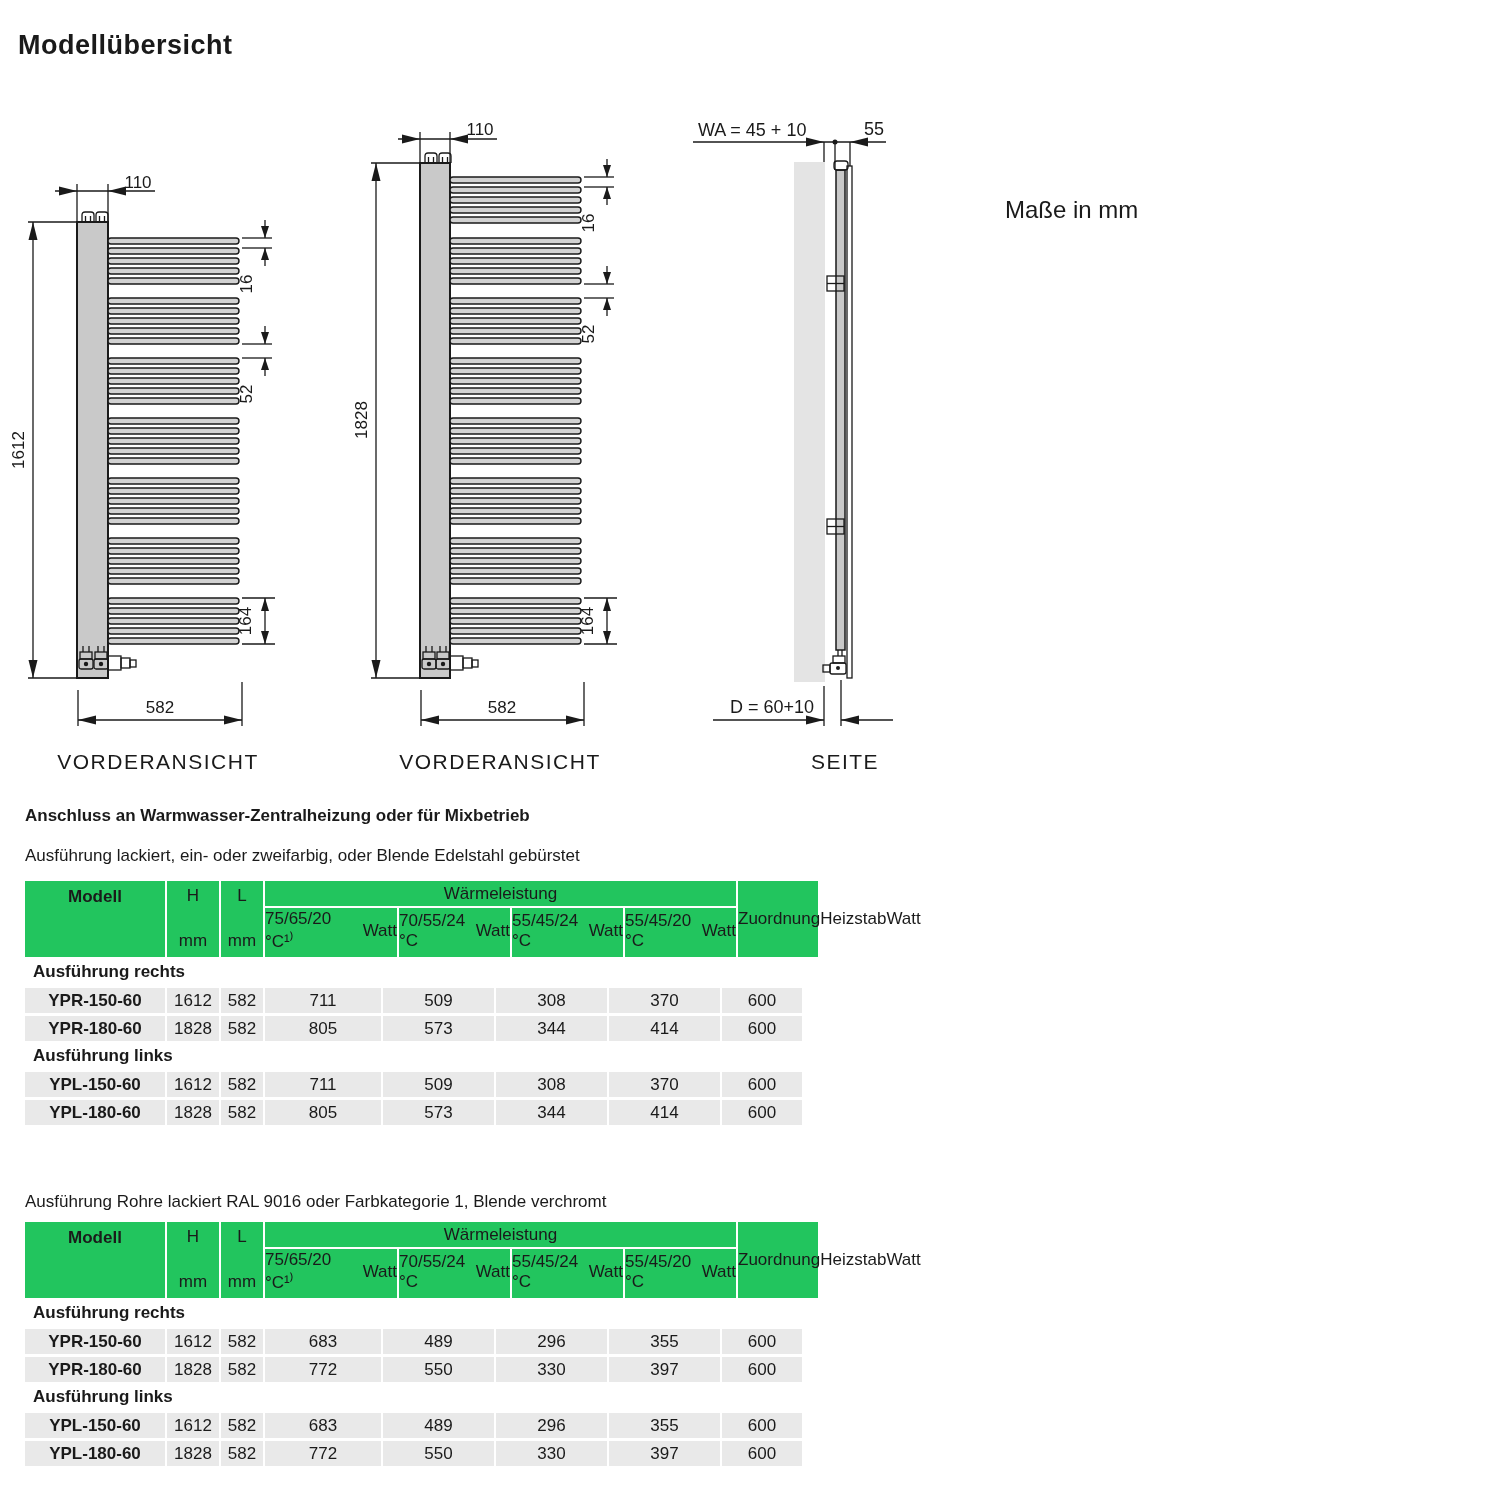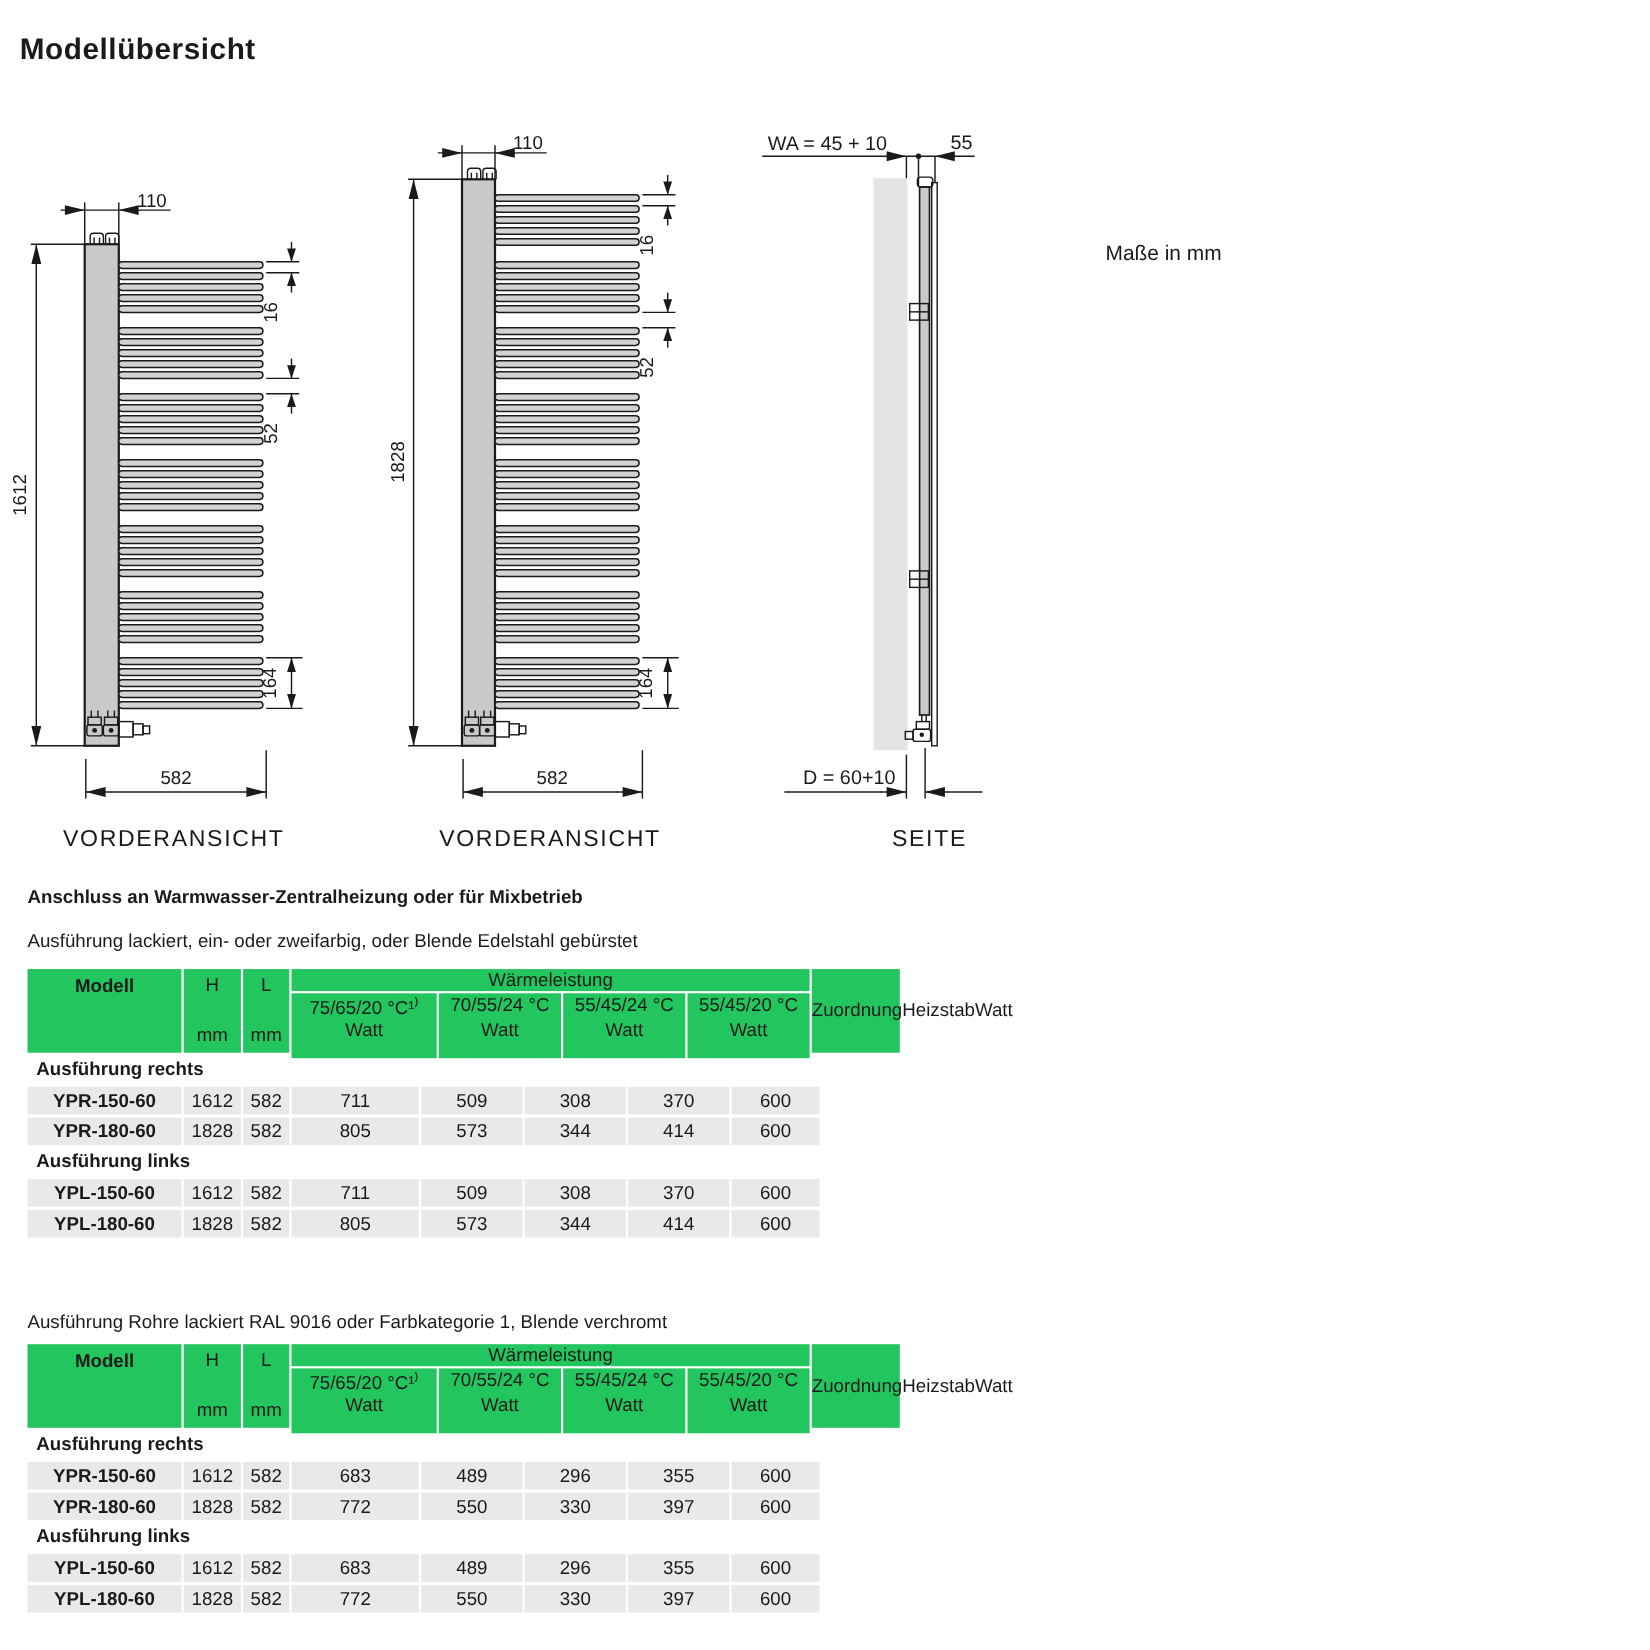--- a/index.html
+++ b/index.html
@@ -4,21 +4,21 @@
 <style>
   html,body{margin:0;padding:0}
   body{width:1500px;height:1500px;position:relative;background:#fff;
        font-family:"Liberation Sans",sans-serif;color:#1a1a1a}
   .abs{position:absolute}
   .page-title{left:18px;top:30px;font-size:27px;font-weight:bold;letter-spacing:.5px}
   
   .legend{left:1005px;top:122px;font-size:19px;line-height:30px}
   .legend .sym{display:inline-block;width:52px}
   .legend .eq{display:inline-block;width:26px}
-  .legend-note{left:1005px;top:220px;font-size:19px}
+  .legend-note{left:1005px;top:196px;font-size:24px}
   
   svg{position:absolute;left:0;top:0}
   .ln{stroke:#1a1a1a;stroke-width:1.3;fill:none}
   .body{fill:#c9c9c9;stroke:#1a1a1a;stroke-width:2}
   .tube{fill:#d2d2d2;stroke:#1a1a1a;stroke-width:1.4}
   .arr{fill:#1a1a1a;stroke:none}
   text{font-family:"Liberation Sans",sans-serif;fill:#1a1a1a}
   .dim{font-size:17px}
   .dim18{font-size:18px}
   .viewlabel{font-size:21px;letter-spacing:1.5px}
@@ -27,29 +27,29 @@
   .tbl-intro{font-size:17px;left:25px}
   .dtable{left:25px;width:793px}
   .t-head{display:flex;gap:2px;height:76px;font-size:17px}
   .ghead{background:#22c55e}
   .col-model{width:140px;display:flex;justify-content:center;padding-top:6px;font-weight:bold;box-sizing:border-box}
   .col-h{width:52px}.col-l{width:42px}
   .col-hl{display:flex;flex-direction:column;align-items:center;justify-content:space-between;padding:5px 0 6px;box-sizing:border-box}
   .power-wrap{width:471px;display:flex;flex-direction:column;gap:2px}
   .power-title{height:28px;display:flex;align-items:center;justify-content:center}
   .power-cols{display:flex;gap:2px;flex:1}
-  .pcol{display:flex;flex-direction:column;align-items:center;justify-content:space-between;padding:1px 0 15px;box-sizing:border-box}
+  .pcol{display:flex;align-items:center;justify-content:space-between;padding:1px 0 5px;box-sizing:border-box}
   .pc0{width:132px}.pc1,.pc2,.pc3{width:111px}
   .col-assign{width:80px;display:flex;flex-direction:row;align-items:center;justify-content:space-between;padding:5px 0 6px;box-sizing:border-box}
   .t-sec{height:26px;margin-top:2px;display:flex;align-items:center;font-weight:bold;font-size:17px;padding-left:8px}
   .t-row{display:flex;gap:2px;height:25px;margin-top:3px;font-size:17px}
   .t-cell{background:#e9e9e9;display:flex;align-items:center;justify-content:center}
   .t-cell.c0{width:140px;font-weight:bold}
   .t-cell.c1{width:52px}.t-cell.c2{width:42px}.t-cell.c3{width:116px}
-  .t-cell.c4,.t-cell.c5,.t-cell.c6{width:92px}.t-cell.c7{width:80px}
+  .t-cell.c4,.t-cell.c5,.t-cell.c6{width:111px}.t-cell.c7{width:80px}
 </style>
 </head>
 <body>
 
 <div class="abs page-title">Modellübersicht</div>
 
 <div class="abs legend">
 </div>
 <div class="abs legend-note">Maße in mm</div>
 

